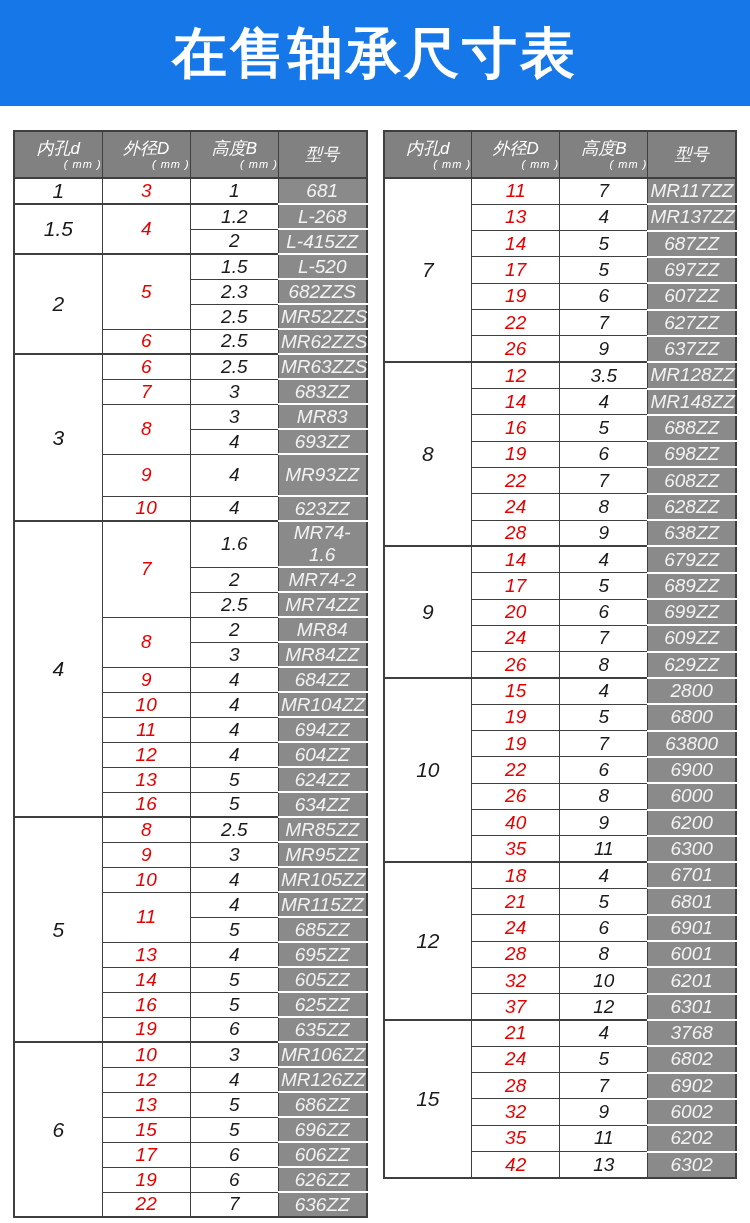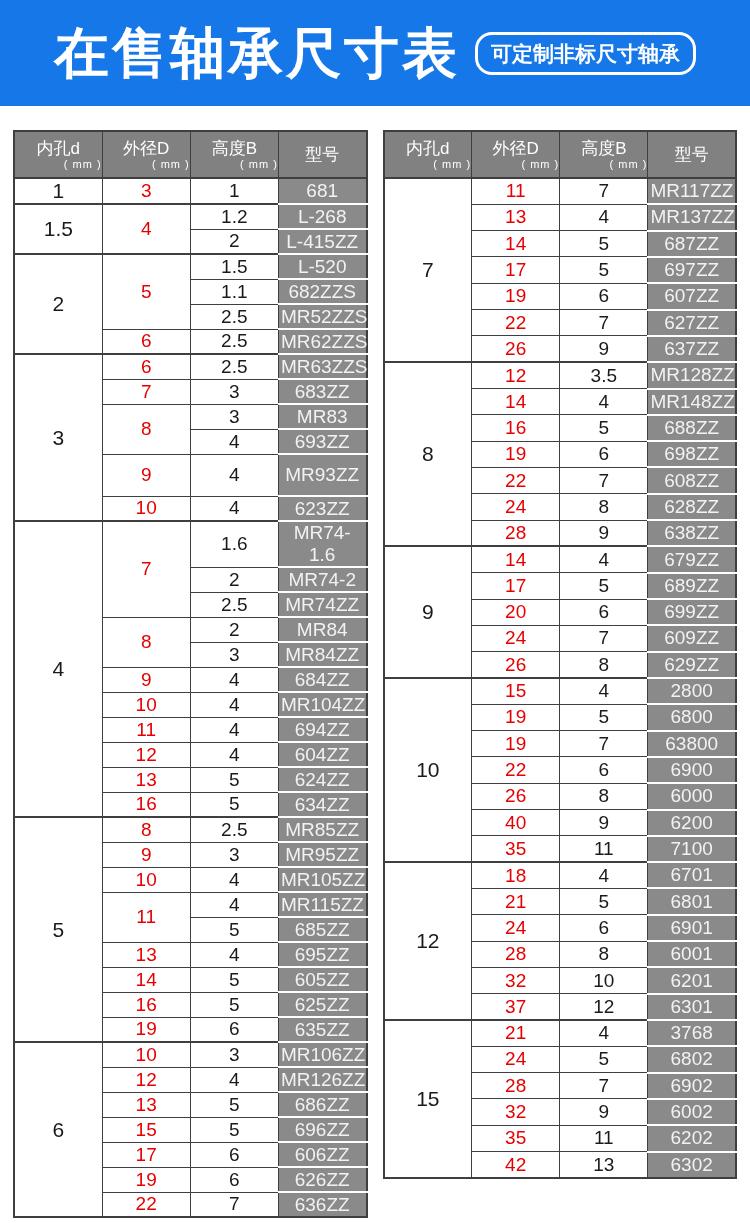--- a/index.html
+++ b/index.html
@@ -29,20 +29,21 @@
   .banner-badge{
     color:#fff;font-size:21px;font-weight:bold;white-space:nowrap;
     border:3px solid #fff;border-radius:17px;padding:8px 13px;line-height:1;
   }
   .tables{
     display:flex;gap:15px;padding:24px 13px 0 13px;align-items:flex-start;
   }
   table{
     border-collapse:collapse;table-layout:fixed;width:426px;
     border:2px solid var(--border);
+    font-style:italic;
   }
   .tbl-left{height:1058px;}
   .tbl-right{height:1049px;}
   th{
     background:var(--hdr-gray);color:#fff;font-weight:normal;
     border:1px solid var(--border);border-bottom:2px solid var(--border);
     height:47px;padding:2px 0;vertical-align:middle;
   }
   .col-label{font-size:17px;line-height:1.15;}
   .col-unit{font-size:11px;line-height:1.1;letter-spacing:1px;text-align:right;}
@@ -61,21 +62,20 @@
   tr.section-start td.col-model{border-top:2px solid #fff;text-align:center;}
   thead + tbody tr:first-child td.col-model{border-top:2px solid var(--border);}
   tbody tr:last-child td{border-bottom:2px solid var(--border);}
   tr.tall td{height:42px;}
 </style>
 </head>
 <body>
 
 <div class="banner">
   <div class="banner-title">在售轴承尺寸表</div>
-  <div class="banner-badge">可定制非标尺寸轴承</div>
 </div>
 
 <div class="tables">
   <table class="tbl-left">
     <thead>
         <tr>
           <th>
             <div class="col-label">内孔d</div>
             <div class="col-unit">( mm )</div>
           </th>
@@ -109,21 +109,21 @@
           <td class="col-B">2</td>
           <td class="col-model">L-415ZZ</td>
         </tr>
         <tr class="section-start">
           <td rowspan="4" class="col-d">2</td>
           <td rowspan="3" class="col-D">5</td>
           <td class="col-B">1.5</td>
           <td class="col-model">L-520</td>
         </tr>
         <tr>
-          <td class="col-B">1.1</td>
+          <td class="col-B">2.3</td>
           <td class="col-model">682ZZS</td>
         </tr>
         <tr>
           <td class="col-B">2.5</td>
           <td class="col-model">MR52ZZS</td>
         </tr>
         <tr>
           <td rowspan="1" class="col-D">6</td>
           <td class="col-B">2.5</td>
           <td class="col-model">MR62ZZS</td>
@@ -440,21 +440,21 @@
           <td class="col-model">6000</td>
         </tr>
         <tr>
           <td rowspan="1" class="col-D">40</td>
           <td class="col-B">9</td>
           <td class="col-model">6200</td>
         </tr>
         <tr>
           <td rowspan="1" class="col-D">35</td>
           <td class="col-B">11</td>
-          <td class="col-model">7100</td>
+          <td class="col-model">6300</td>
         </tr>
         <tr class="section-start">
           <td rowspan="6" class="col-d">12</td>
           <td rowspan="1" class="col-D">18</td>
           <td class="col-B">4</td>
           <td class="col-model">6701</td>
         </tr>
         <tr>
           <td rowspan="1" class="col-D">21</td>
           <td class="col-B">5</td>

